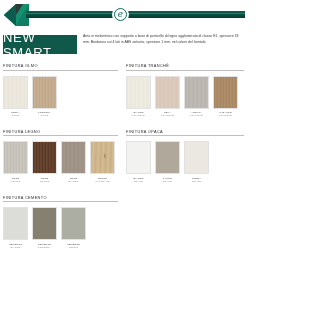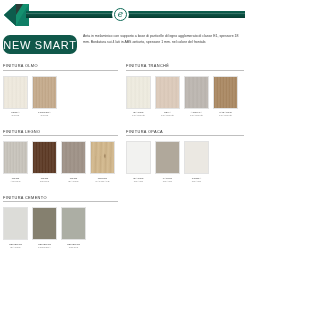--- a/index.html
+++ b/index.html
@@ -66,27 +66,26 @@
     display: flex;
     align-items: flex-start;
     margin: 6px 3px 0 3px;
     gap: 6px;
   }
   .model-badge {
     flex: 0 0 74px;
     height: 19px;
     background: #10584a;
     color: #ffffff;
-    font-size: 11px;
+    font-size: 13px;
     letter-spacing: 0.7px;
     display: flex;
     align-items: center;
     justify-content: center;
     margin-top: 2px;
-    border-radius: 7px;
   }
   .intro-text {
     flex: 1 1 auto;
     font-size: 3.5px;
     line-height: 1.62;
     color: #3b3b3b;
     text-align: left;
     padding-top: 1px;
     padding-right: 2px;
   }

